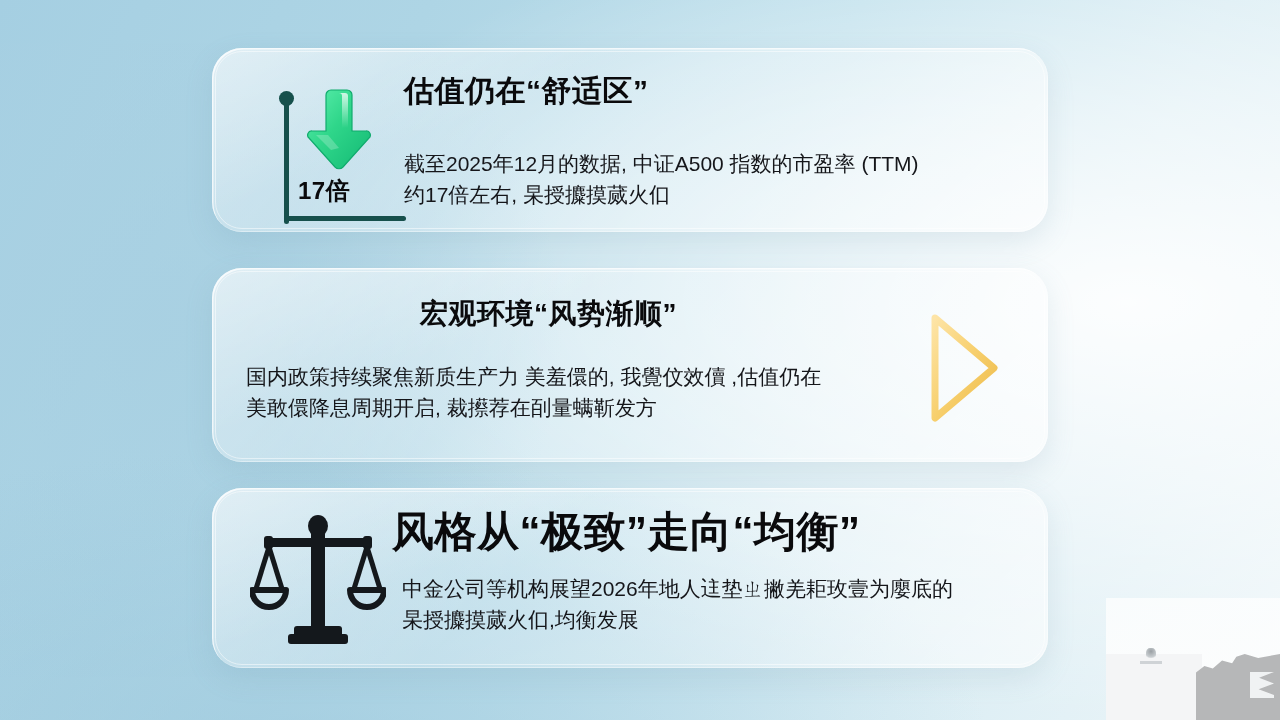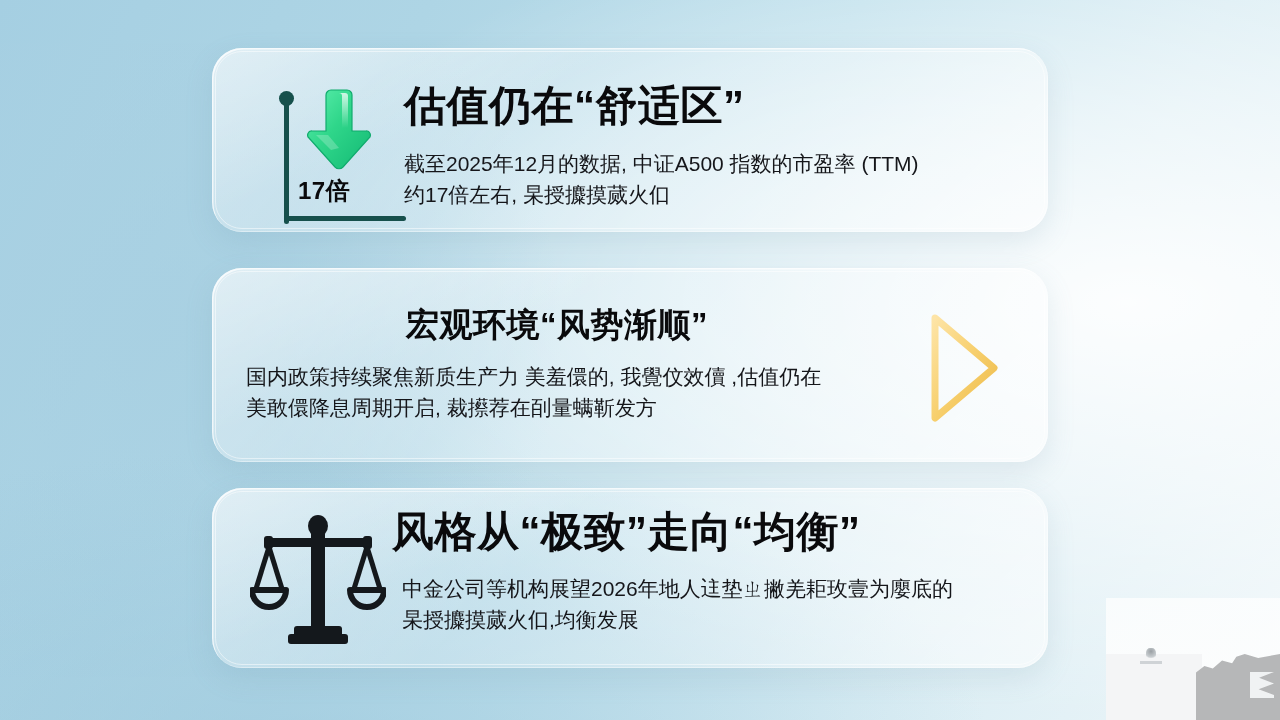--- a/index.html
+++ b/index.html
@@ -141,25 +141,25 @@
     position: absolute;
     color: #15161a;
     font-size: 21px;
     line-height: 31px;
     white-space: nowrap;
     font-weight: 500;
   }
   .card-body div { white-space: nowrap; }
 
   
-  #card-1 .card-title { left: 192px; top: 37px; font-size: 42px; }
+  #card-1 .card-title { left: 192px; top: 28px; font-size: 30px; }
   #card-1 .card-body  { left: 192px; top: 100px; }
 
   
-  #card-2 .card-title { left: 194px; top: 32px; font-size: 33px; margin-top: 8px; }
+  #card-2 .card-title { left: 208px; top: 32px; font-size: 28px; }
   #card-2 .card-body  { left: 34px;  top: 93px; }
 
   
   #card-3 .card-title { left: 180px; top: 23px; font-size: 42px; }
   #card-3 .card-body  { left: 190px; top: 85px; }
 
   
   #icon-valuation {
     position: absolute;
     left: 52px;

